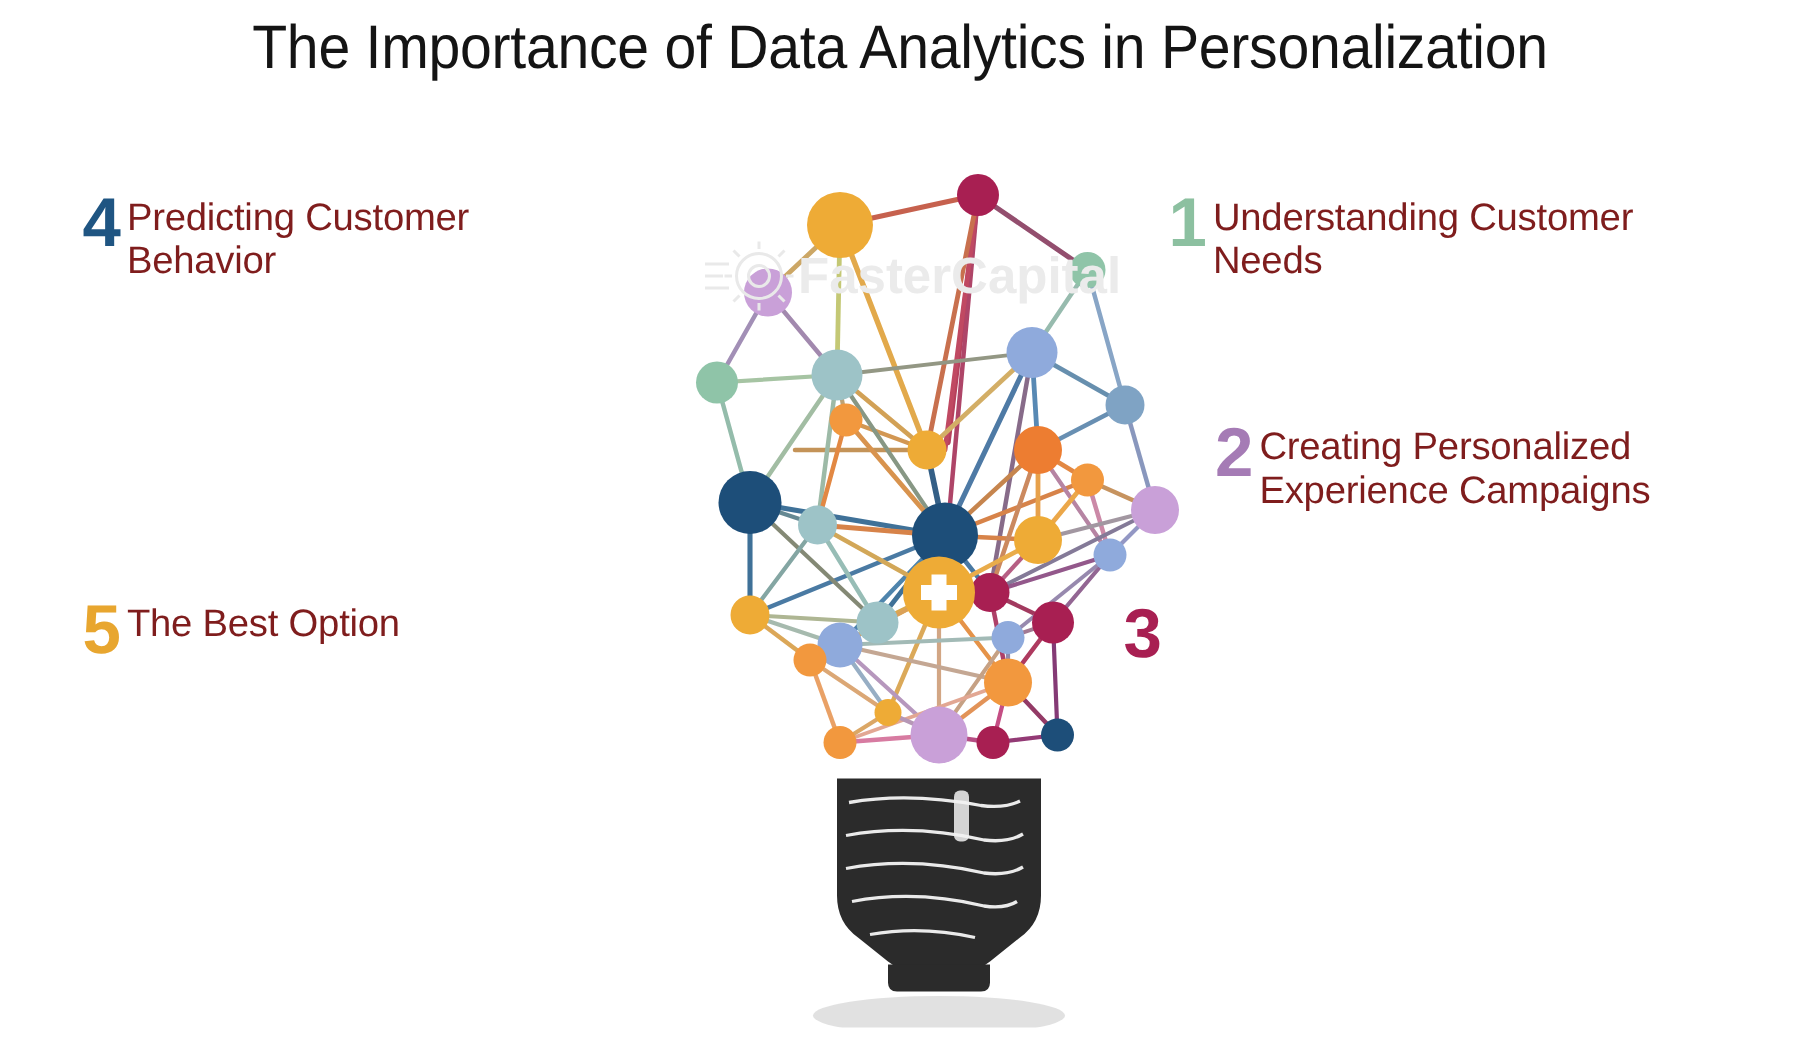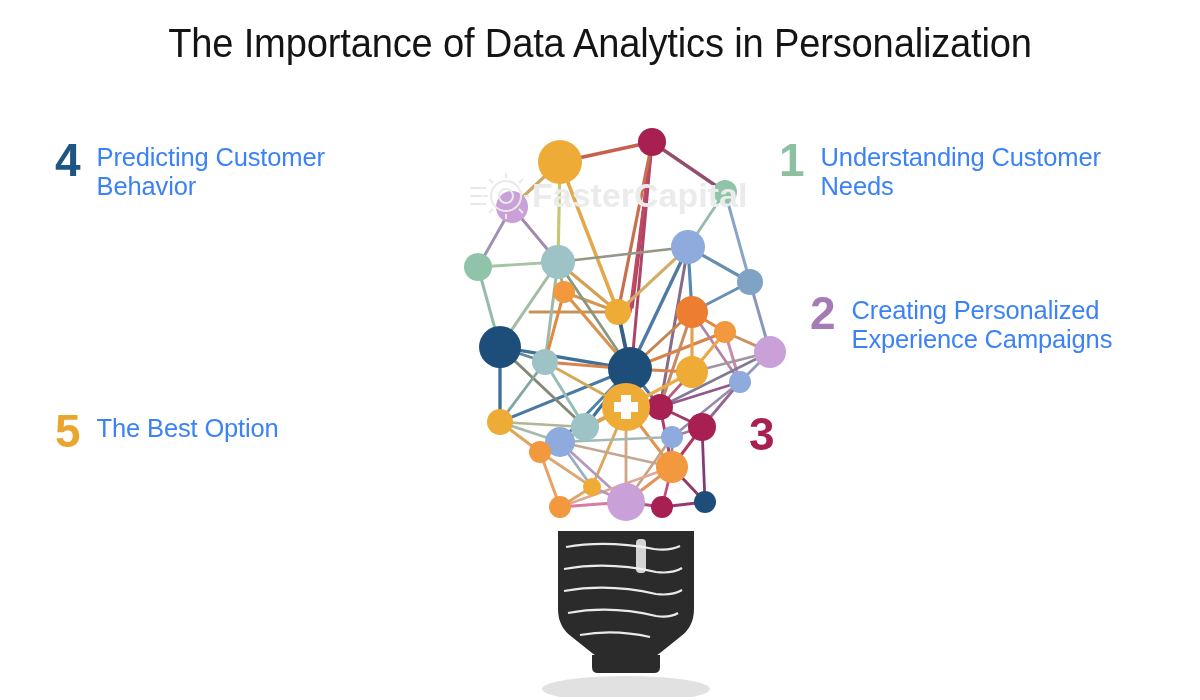--- a/index.html
+++ b/index.html
@@ -11,21 +11,21 @@
     width: 1200px;
     height: 700px;
     position: relative;
     overflow: hidden;
     font-family: "Liberation Sans", sans-serif;
     color: #111111;
   }
 
   #slide {
     position: absolute;
-    left: 0; top: 12px;
+    left: 0; top: 0;
     width: 1200px;
     height: 538px;
     background: #ffffff;
   }
 
   
   #title {
     position: absolute;
     left: 0;
     top: 8px;
@@ -51,24 +51,24 @@
   .callout .num {
     font-size: 46px;
     font-weight: 700;
     line-height: 0.92;
     margin-top: -4px;
     font-family: "Liberation Sans", sans-serif;
   }
   .callout .txt {
     font-size: 25.5px;
     line-height: 1.14;
-    color: #3b82f6;
+    color: #7f1d1d;
     font-weight: 400;
     white-space: pre-line;
-    margin-left: 16px;
+    margin-left: 4px;
     letter-spacing: -0.15px;
   }
   .callout.right-side { }
 
   #callout-4 { left: 55px;  top: 131px; }
   #callout-5 { left: 55px;  top: 402px; }
   #callout-1 { left: 779px; top: 131px; }
   #callout-2 { left: 810px; top: 284px; }
   #callout-3 { left: 749px; top: 405px; }
 

